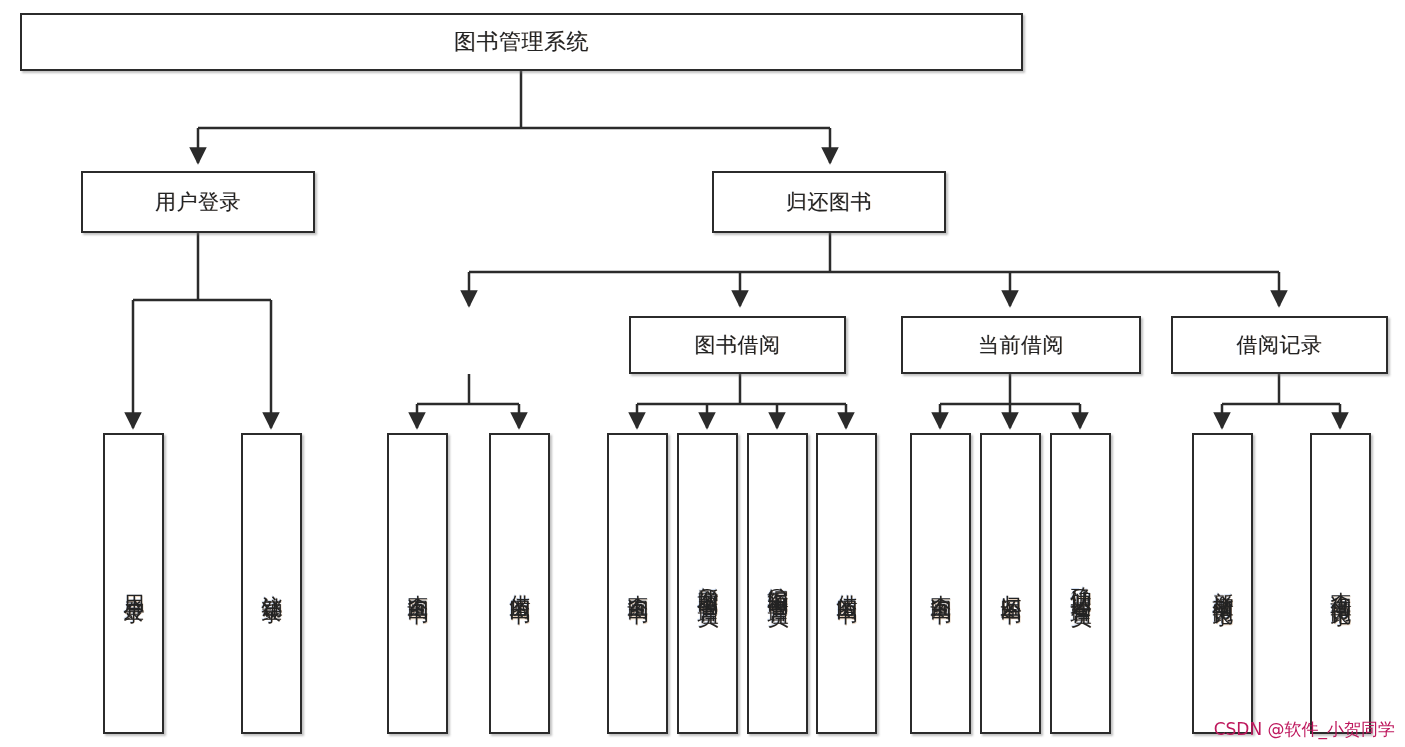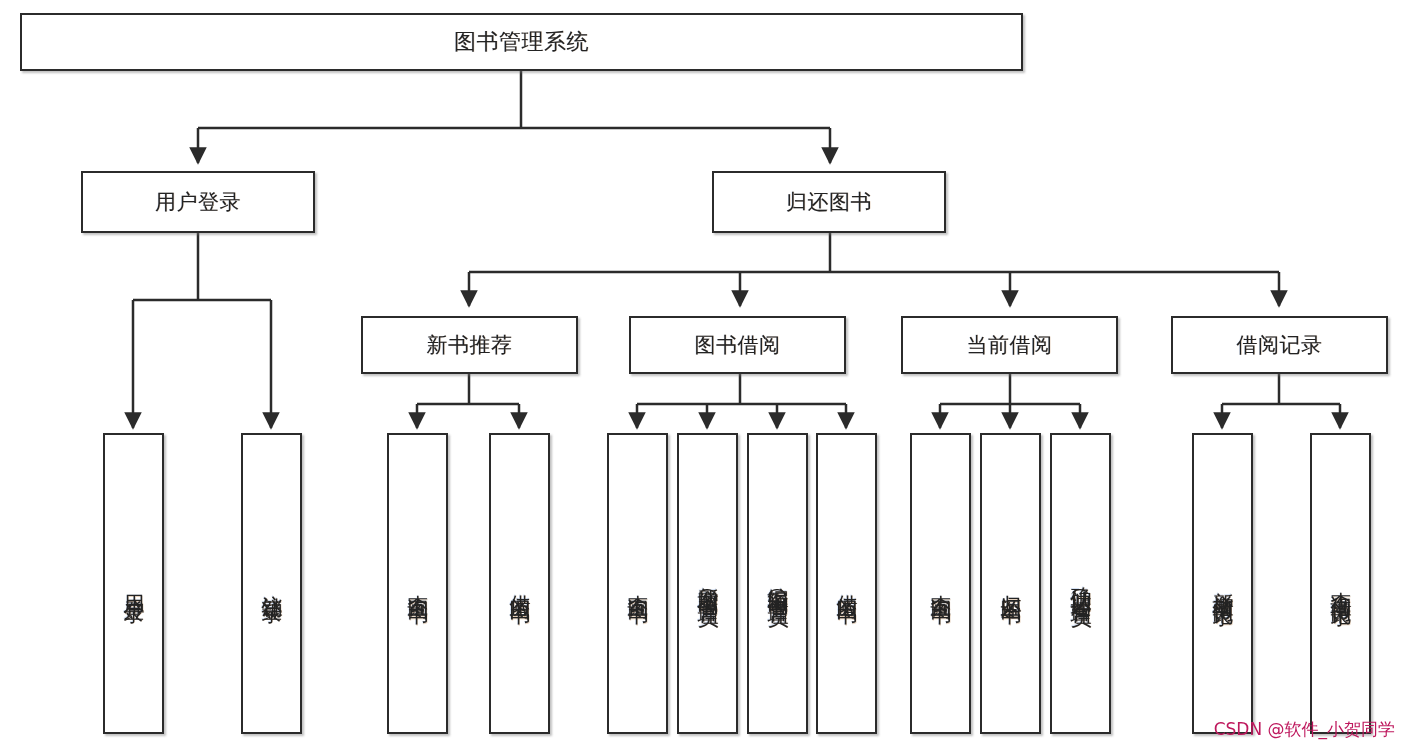--- a/index.html
+++ b/index.html
@@ -126,27 +126,24 @@
     <span class="label">图书管理系统</span>
   </div>
 
   <div class="node" style="left:81px; top:171px; width:234px; height:62px;">
     <span class="label">用户登录</span>
   </div>
   <div class="node" style="left:712px; top:171px; width:234px; height:62px;">
     <span class="label">归还图书</span>
   </div>
 
-  <div class="node" style="left:361px; top:316px; width:217px; height:58px;">
-    <span class="label">新书推荐</span>
-  </div>
   <div class="node" style="left:629px; top:316px; width:217px; height:58px;">
     <span class="label">图书借阅</span>
   </div>
-  <div class="node" style="left:901px; top:316px; width:217px; height:58px;">
+  <div class="node" style="left:901px; top:316px; width:240px; height:58px;">
     <span class="label">当前借阅</span>
   </div>
   <div class="node" style="left:1171px; top:316px; width:217px; height:58px;">
     <span class="label">借阅记录</span>
   </div>
 
   <div class="node leaf" style="left:103px; top:433px; width:61px; height:301px;">
     <span class="label">用户登录</span>
   </div>
   <div class="node leaf" style="left:241px; top:433px; width:61px; height:301px;">

